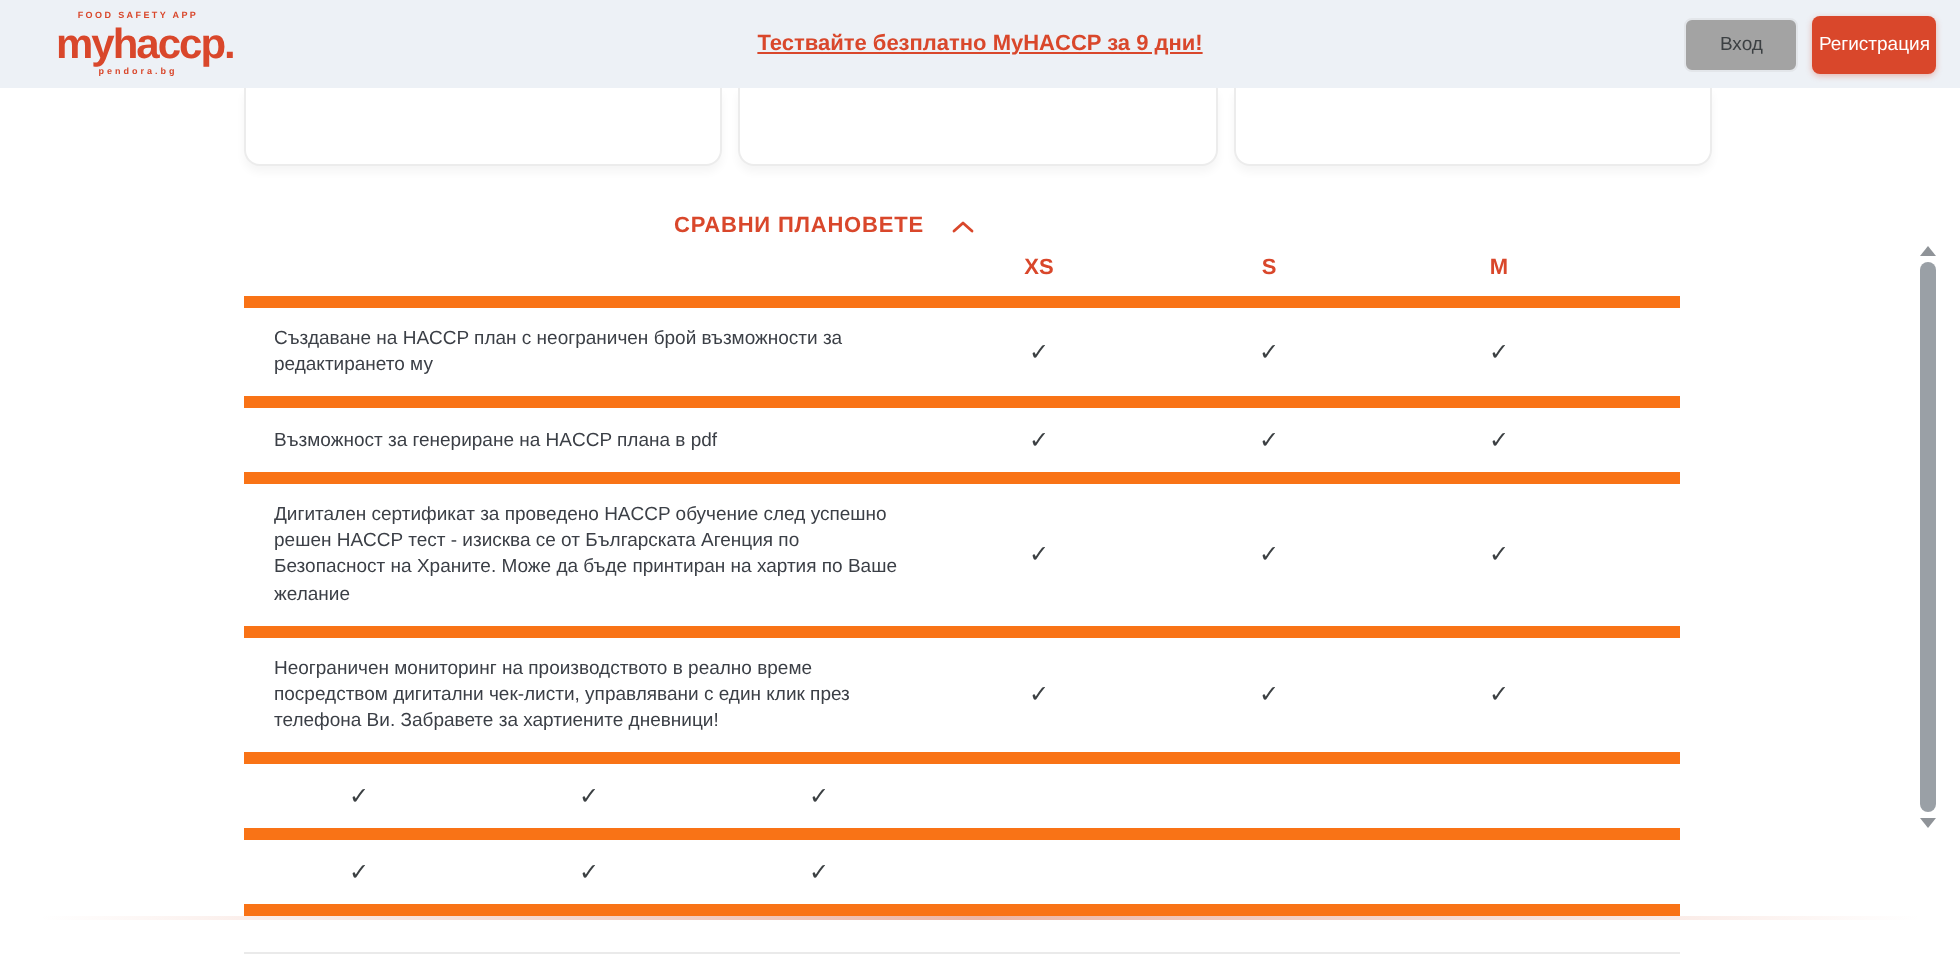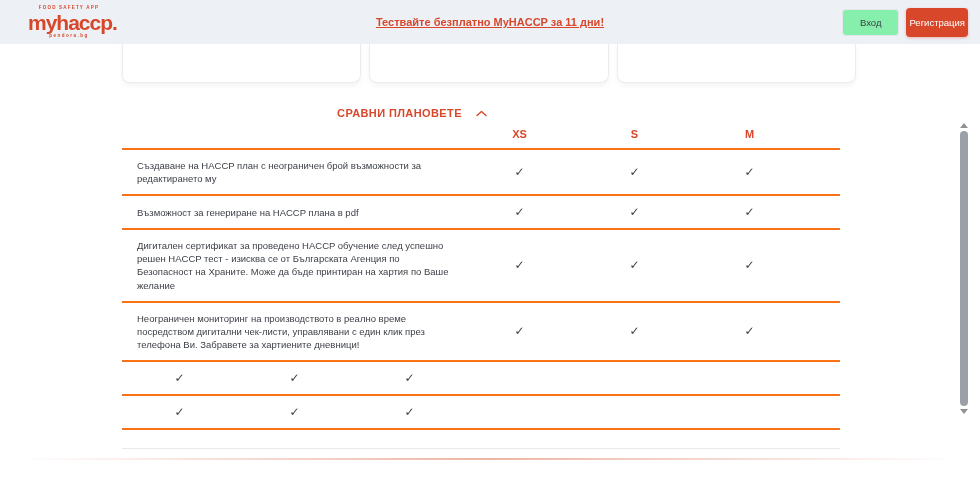--- a/index.html
+++ b/index.html
@@ -15,21 +15,21 @@
   .logo { margin-left: 28px; text-align: center; line-height: 1; cursor: pointer; width: 82px; }
   .logo .tag-top { font-size: 4.5px; letter-spacing: 1.2px; color: #d9472b; font-weight: 700; text-transform: uppercase; display: block; margin-bottom: 1px; }
   .logo .word { font-size: 21px; font-weight: 800; color: #d9472b; letter-spacing: -1px; display: block; }
   .logo .tag-bottom { font-size: 4.5px; letter-spacing: 1.5px; color: #d9472b; font-weight: 700; display: block; margin-top: 1px; }
   .promo {
     position: absolute; left: 0; right: 0; text-align: center;
     font-size: 11px; font-weight: 700; color: #d9472b; text-decoration: underline; cursor: pointer;
   }
   .auth { margin-left: auto; display: flex; align-items: center; gap: 7px; margin-right: 12px; position: relative; z-index: 6; }
   .btn { font-size: 9.5px; border-radius: 4px; cursor: pointer; font-family: inherit; }
-  .btn-login { background: #86efac; color: #3c4043; border: 1px solid #e3e6ea; padding: 7px 17px; }
+  .btn-login { background: #a3a3a3; color: #3c4043; border: 1px solid #e3e6ea; padding: 7px 17px; }
   .btn-register { background: #d9472b; color: #ffffff; border: none; padding: 9px 3px; font-weight: 400; box-shadow: 0 1px 3px rgba(217,71,43,.35); }
 
   
   .cards {
     position: absolute; top: 44px; left: 122px; width: 734px;
     display: flex; gap: 8px;
   }
   .card {
     flex: 1; height: 39px; background: #fff;
     border: 1px solid #ececec; border-top: none;
@@ -41,21 +41,21 @@
   .compare-head {
     position: absolute; top: 107px; left: 0; width: 824px;
     display: flex; align-items: center; justify-content: center; gap: 14px;
   }
   .compare-title { font-size: 11px; font-weight: 700; color: #d9472b; letter-spacing: .4px; }
   .chev { cursor: pointer; display: inline-flex; }
 
   
   .table-wrap { position: absolute; top: 128px; left: 122px; width: 718px; }
   .thead { display: flex; padding-bottom: 8px; }
-  .trow { display: flex; align-items: center; border-top: 2px solid #f97316; padding: 9px 0; }
+  .trow { display: flex; align-items: center; border-top: 6px solid #f97316; padding: 9px 0; }
   .trow:last-child { border-bottom: 1px solid #eaeaea; }
   .feat { width: 340px; padding-left: 15px; padding-right: 12px; font-size: 9.5px; line-height: 1.38; color: #3b3f46; }
   .feat-link { color: #3c6db3; text-decoration: underline; font-weight: 700; cursor: pointer; }
   .hcol { width: 115px; text-align: center; font-size: 11px; font-weight: 700; color: #d9472b; }
   .hfeat { width: 340px; }
   .val { width: 115px; text-align: center; }
   .val.check { font-size: 12px; color: #3c4043; }
   .val.num { font-size: 12px; font-weight: 700; color: #26282b; }
   .tspacer { width: 33px; }
 
@@ -74,21 +74,21 @@
 </style>
 </head>
 <body>
 
 <header class="topbar">
   <div class="logo">
     <span class="tag-top">food safety app</span>
     <span class="word">myhaccp.</span>
     <span class="tag-bottom">pendora.bg</span>
   </div>
-  <a class="promo">Тествайте безплатно MyHACCP за 11 дни!</a>
+  <a class="promo">Тествайте безплатно MyHACCP за 9 дни!</a>
   <div class="auth">
     <button class="btn btn-login">Вход</button>
     <button class="btn btn-register">Регистрация</button>
   </div>
 </header>
 
 <div class="cards">
   <div class="card"></div>
   <div class="card"></div>
   <div class="card"></div>

